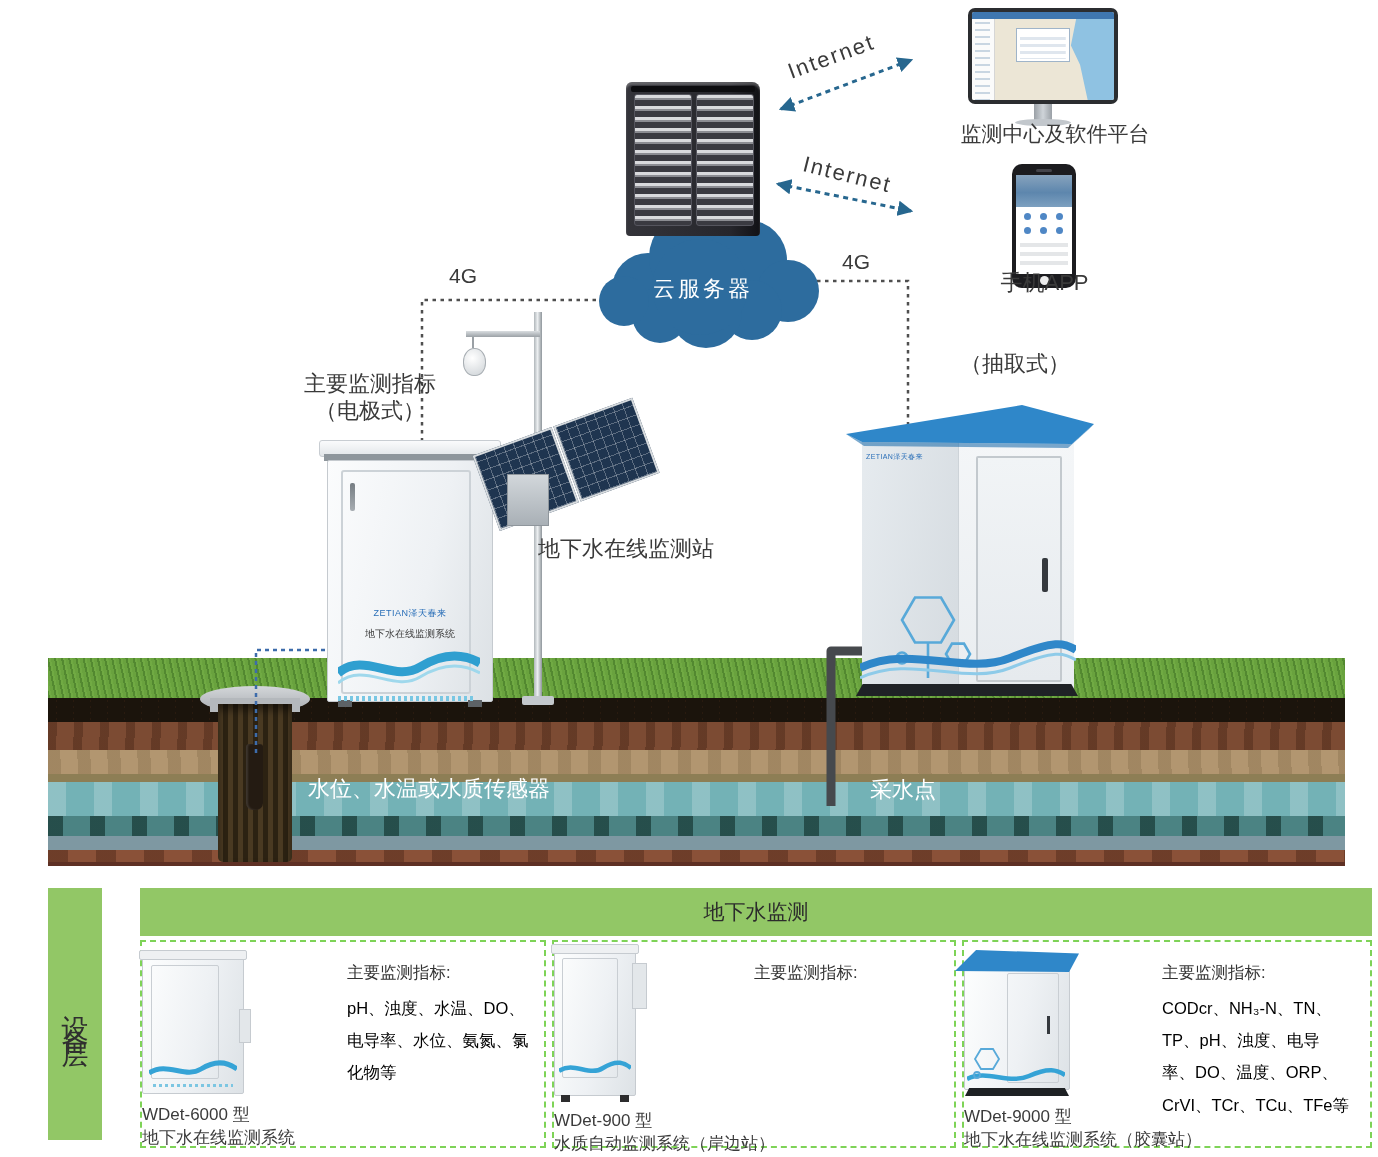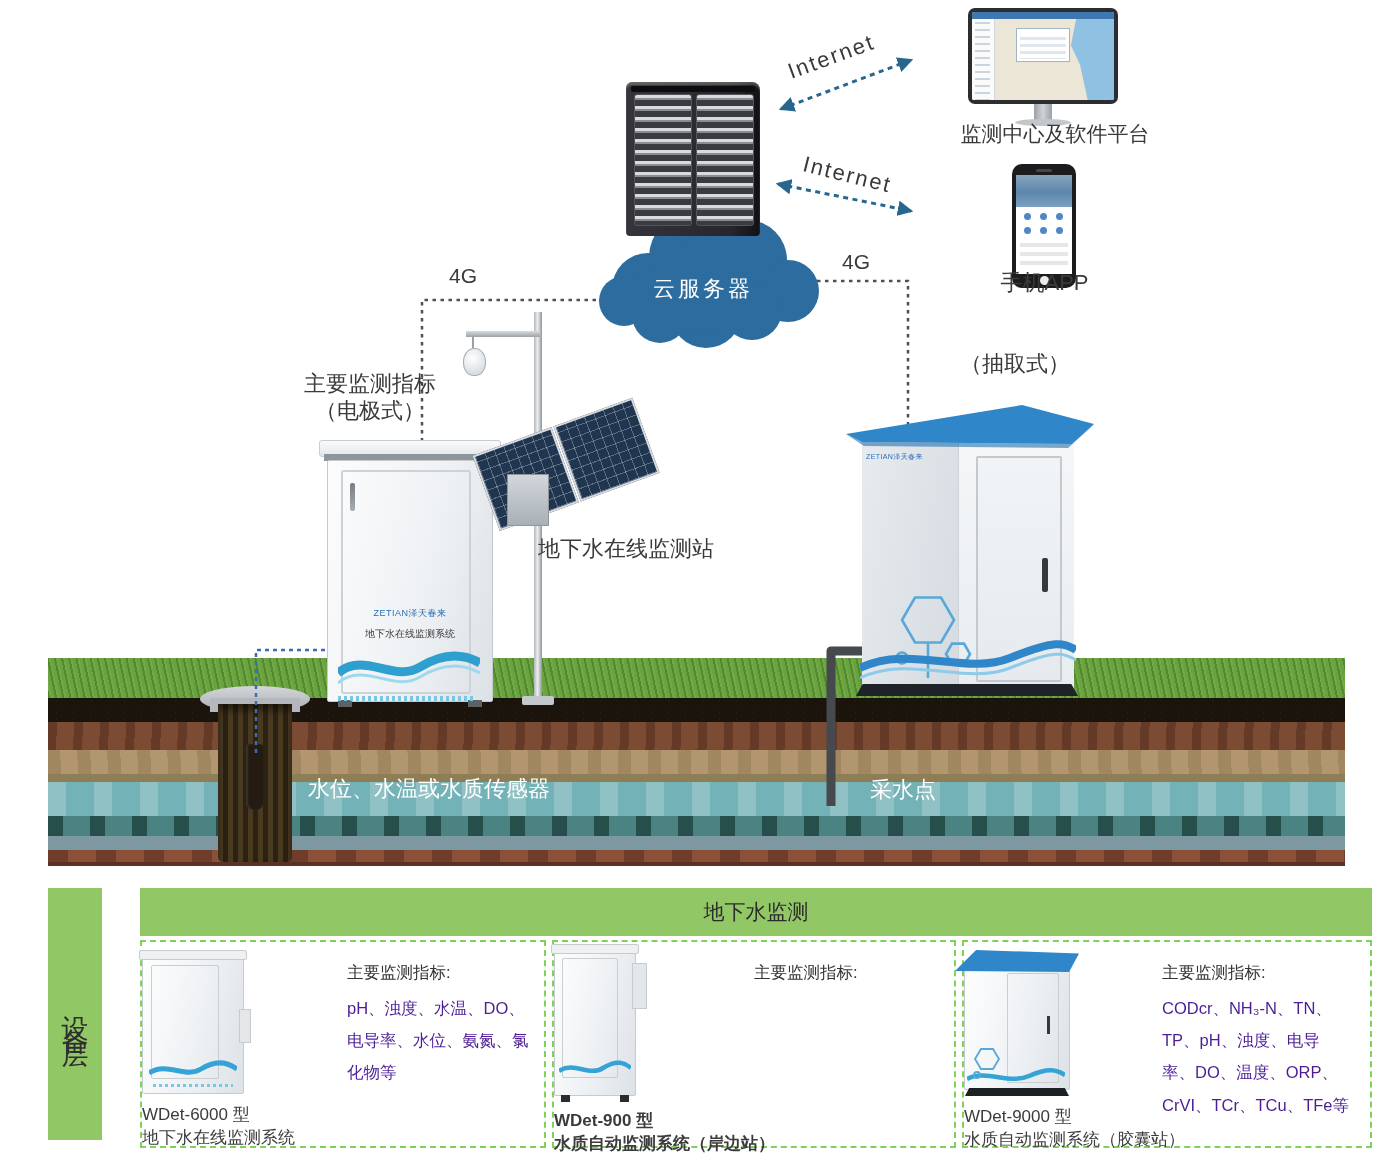--- a/index.html
+++ b/index.html
@@ -121,27 +121,27 @@
 
   
   .side-tab{left:48px;top:888px;width:54px;height:252px;background:#92c766;z-index:2;
     display:flex;align-items:center;justify-content:center;}
   .side-tab span{writing-mode:vertical-rl;font-size:27px;letter-spacing:14px;color:#2f2f2f;}
   .eq-header{left:140px;top:888px;width:1232px;height:48px;background:#92c766;z-index:2;
     display:flex;align-items:center;justify-content:center;font-size:21px;color:#2c2c2c;}
   .card{position:absolute;top:940px;height:208px;background:#fff;border:2px dashed #7ed357;box-sizing:border-box;z-index:2;}
   .card1{left:140px;width:406px;} .card2{left:552px;width:404px;} .card3{left:962px;width:410px;}
   .dev-col{position:absolute;left:0;top:8px;}
-  .card1 .dev-col{width:210px;} .card2 .dev-col{width:200px;font-weight:bold;} .card3 .dev-col{width:190px;}
+  .card1 .dev-col{width:210px;} .card2 .dev-col{width:200px;} .card3 .dev-col{width:190px;}
   .dev-model{font-size:17px;color:#3b3b3b;line-height:1.35;margin-top:6px;}
   .dev-name{font-size:17px;color:#3b3b3b;line-height:1.35;white-space:nowrap;}
   .inds{position:absolute;top:20px;}
   .card1 .inds{left:205px;width:186px;} .card2 .inds{left:200px;width:172px;} .card3 .inds{left:198px;width:188px;}
   .ind-title{font-size:16.5px;color:#333;margin-bottom:8px;}
-  .ind-text{font-size:16.5px;color:#4c1d95;line-height:1.95;}
+  .ind-text{font-size:16.5px;color:#000000;line-height:1.95;}
 
   .mini{position:relative;display:inline-block;}
   .mini-body{position:relative;background:linear-gradient(102deg,#fdfefe 0%,#eef1f4 55%,#dde2e6 100%);
     border:1px solid #c6cbd0;border-radius:2px;}
   .mini-lid{position:absolute;left:-4px;top:-7px;right:-4px;height:8px;background:#eef0f2;border:1px solid #c6cbd0;border-radius:2px;}
   .mini-door{position:absolute;border:1px solid #c9ced3;border-radius:2px;}
   .mini-side{position:absolute;background:#e3e7ea;border:1px solid #c6cbd0;}
   .mini-foot{position:absolute;bottom:-7px;width:9px;height:7px;background:#2c2c2e;}
   .mini-roof{position:absolute;left:-10px;top:-17px;width:124px;height:22px;background:#2f87c9;
     clip-path:polygon(0 95%,17% 0,100% 16%,92% 100%);}
@@ -369,21 +369,21 @@
           <svg style="position:absolute;left:4px;bottom:8px;" width="36" height="40" viewBox="0 0 36 40">
             <g stroke="#58a9d9" stroke-width="1.8" fill="none">
               <polygon points="30,18 24,28 12,28 6,18 12,8 24,8"></polygon>
                 <circle cx="8" cy="34" r="3"></circle>
             </g>
           </svg>
           <div class="mini-base"></div>
         </div>
       </div>
       <div class="dev-model" style="margin-top:12px;">WDet-9000 型</div>
-      <div class="dev-name">水质自动监测系统（胶囊站）</div>
+      <div class="dev-name">地下水在线监测系统（胶囊站）</div>
     </div>
     <div class="inds">
       <div class="ind-title">主要监测指标:</div>
       <div class="ind-text">CODcr、NH₃-N、TN、TP、pH、浊度、电导率、DO、温度、ORP、CrVI、TCr、TCu、TFe等</div>
     </div>
   </div>
 
 </div>
 
 </body></html>

